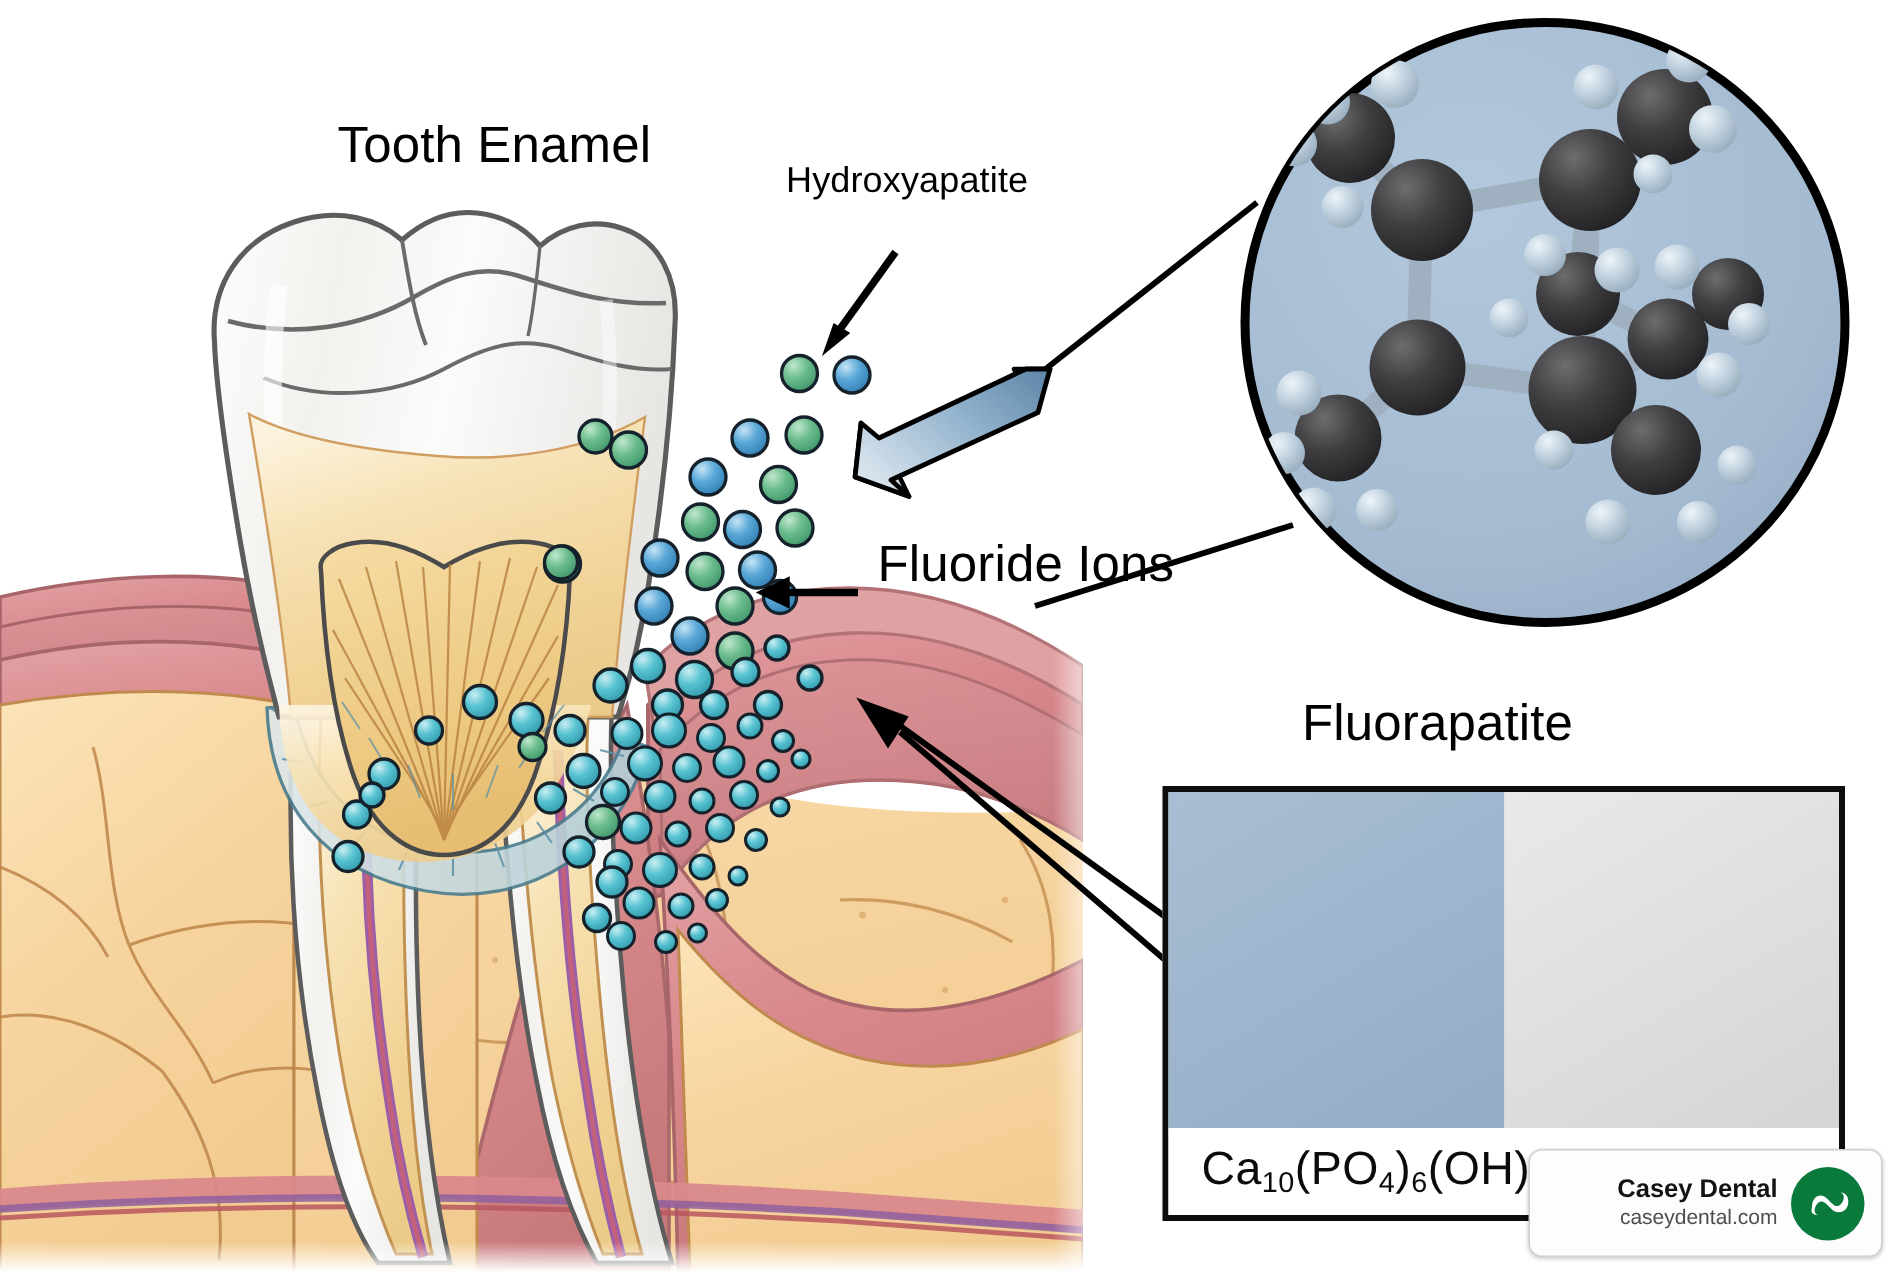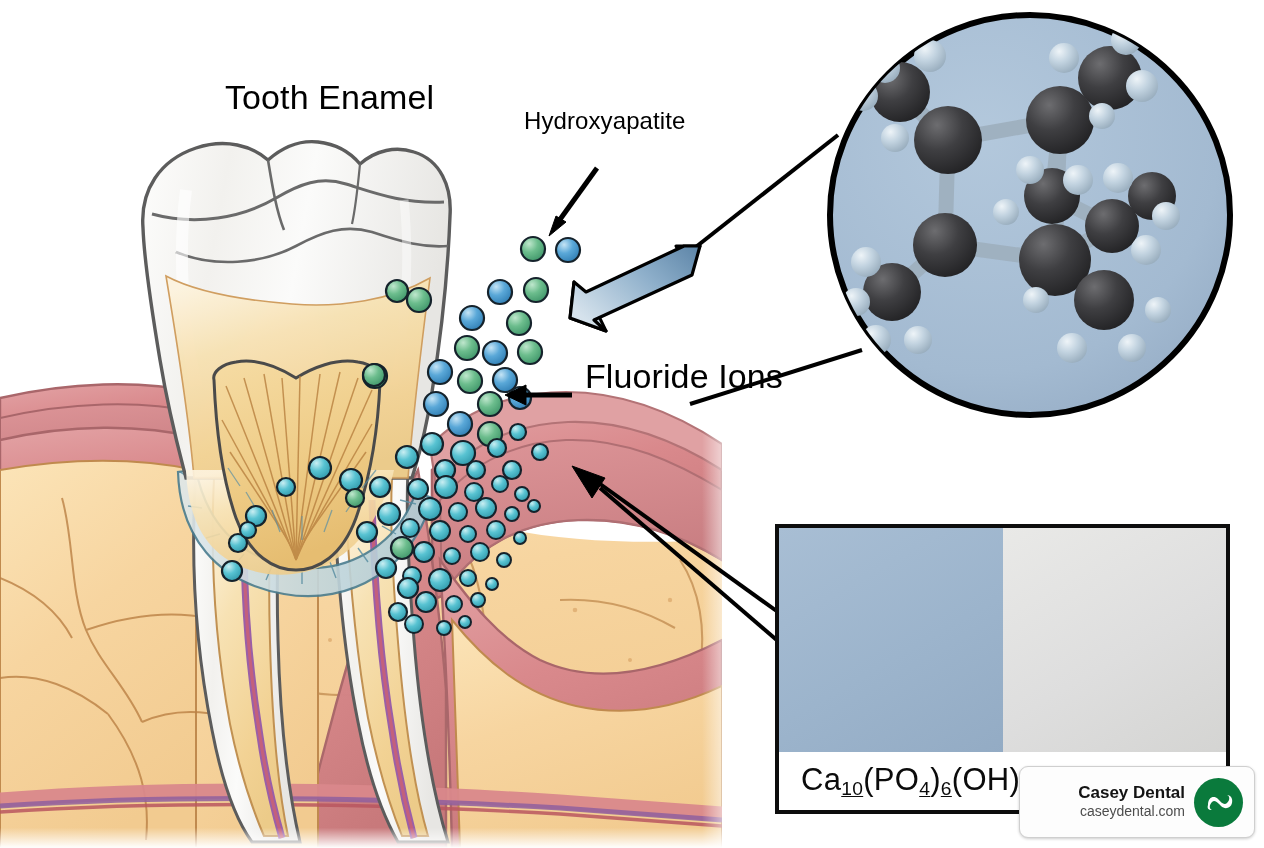--- a/index.html
+++ b/index.html
@@ -31,21 +31,21 @@
     position:absolute;left:0;top:0;right:0;height:228px;display:flex;
   }
   .mol-panel{flex:1 1 50%;position:relative;overflow:hidden;}
   #mol-panel-blue{background:linear-gradient(150deg,#a8bed4 0%,#9cb4cc 55%,#93abc4 100%);}
   #mol-panel-gray{background:linear-gradient(150deg,#e9e9e7 0%,#dedede 55%,#d4d4d2 100%);}
   #formula-bar{
     position:absolute;left:0;right:0;bottom:0;height:58px;background:#fff;
     display:flex;align-items:center;padding-left:22px;box-sizing:border-box;
   }
   #chemical-formula{font-size:31px;color:#0b0b0b;letter-spacing:.3px;}
-  #chemical-formula sub{font-size:.62em;vertical-align:-.28em;text-decoration:underline;}
+  #chemical-formula sub{font-size:.62em;vertical-align:-.28em;}
 
   
   #brand-badge{
     position:absolute;left:1019px;top:766px;width:236px;height:72px;
     background:#fdfdfd;border:1px solid #cfcfcf;border-radius:9px;
     box-shadow:0 1px 3px rgba(0,0,0,.20);
     display:flex;align-items:center;justify-content:flex-end;
     padding-right:11px;box-sizing:border-box;
   }
   #brand-text{display:flex;flex-direction:column;align-items:flex-end;margin-right:9px;text-align:center;}
@@ -617,20 +617,21 @@
           <circle cx="1088" cy="716" r="7" fill="url(#gAtomGrayL)"></circle>
           <circle cx="1196" cy="710" r="7" fill="url(#gAtomGrayL)"></circle>
         </g>
       </g>
     </g>
   </svg>
 
   <div class="lbl" id="label-tooth-enamel">Tooth Enamel</div>
   <div class="lbl" id="label-hydroxyapatite">Hydroxyapatite</div>
   <div class="lbl" id="label-fluoride-ions">Fluoride Ions</div>
+  <div class="lbl" id="label-fluorapatite">Fluorapatite</div>
 
   <div id="fluorapatite-box">
     <div id="fluorapatite-images">
       <div class="mol-panel" id="mol-panel-blue"></div>
       <div class="mol-panel" id="mol-panel-gray"></div>
     </div>
     <div id="formula-bar">
       <div id="chemical-formula"><span>Ca</span><sub>10</sub><span>(PO</span><sub>4</sub><span>)</span><sub>6</sub><span>(OH)</span><sub>2</sub></div>
     </div>
   </div>

